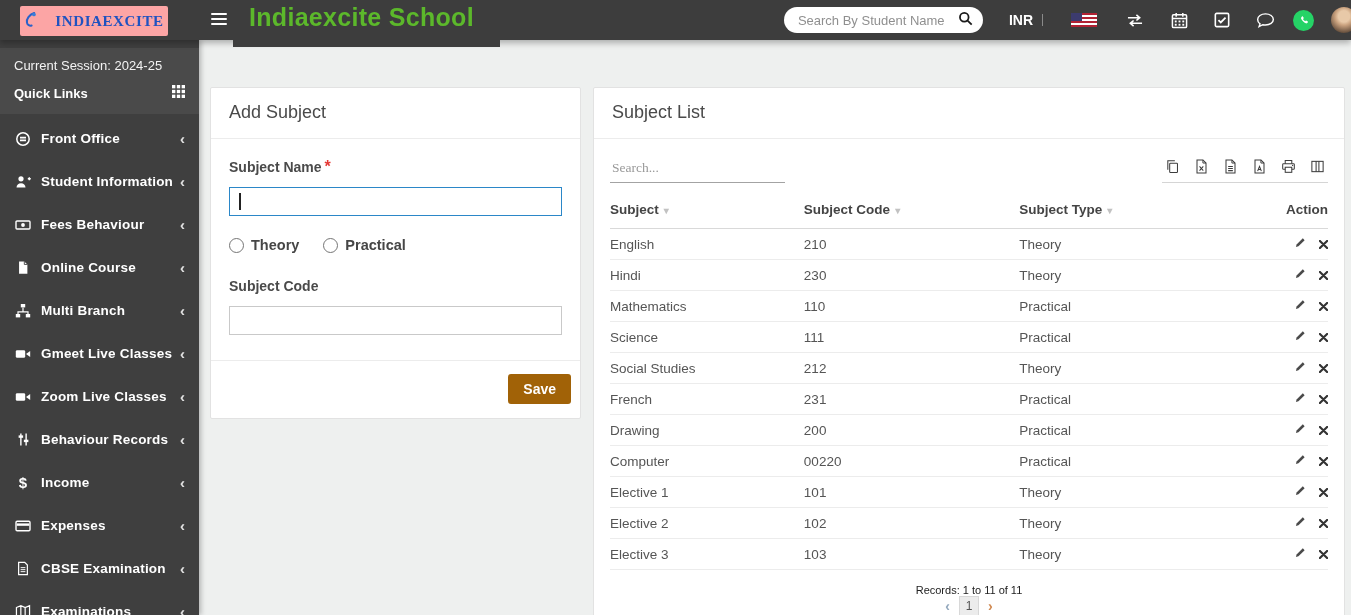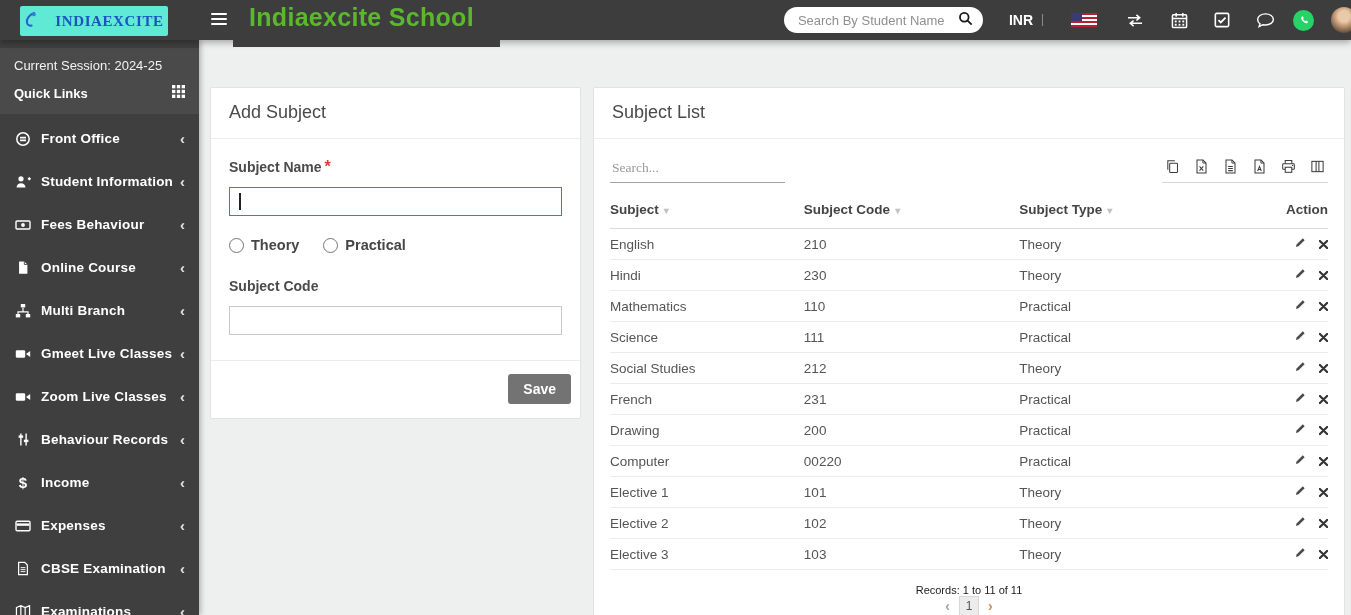--- a/index.html
+++ b/index.html
@@ -1,21 +1,21 @@
 <!DOCTYPE html>
 <html><head>
 <meta charset="utf-8">
 <style>
   * { margin:0; padding:0; box-sizing:border-box; }
   html,body { width:1351px; height:615px; overflow:hidden; font-family:"Liberation Sans", sans-serif; background:#eef0ef; }
   body { position:relative; }
 
   
   .header { position:absolute; left:0; top:0; width:1351px; height:40px; background:#3d3d3d; z-index:20; box-shadow:0 3px 6px rgba(0,0,0,.28); }
-  .logo-box { position:absolute; left:20px; top:6px; width:148px; height:30px; background:#5eead4; border-radius:2px; display:flex; align-items:center; justify-content:center; gap:18px; cursor:pointer; }
+  .logo-box { position:absolute; left:20px; top:6px; width:148px; height:30px; background:#fca5a5; border-radius:2px; display:flex; align-items:center; justify-content:center; gap:18px; cursor:pointer; }
   .logo-text { font-family:"Liberation Serif", serif; font-weight:bold; font-size:15px; letter-spacing:.6px; color:#1f52c0; }
   .hamburger { position:absolute; left:211px; top:13px; width:16px; cursor:pointer; }
   .hamburger i { display:block; height:2.4px; background:#fff; border-radius:1px; margin-bottom:2.6px; }
   .app-title { position:absolute; left:249px; top:3px; font-size:25px; font-weight:bold; color:#5cb82b; letter-spacing:.3px; }
   .title-tab { position:absolute; left:233px; top:40px; width:267px; height:7px; background:#3d3d3d; z-index:21; }
   .header-right { position:absolute; right:0; top:0; height:40px; display:flex; align-items:center; }
   .search-pill { background:#fff; border-radius:13px; height:26px; display:flex; align-items:center; padding:0 10px 0 14px; margin-right:26px; }
   .search-pill input { border:none; outline:none; width:160px; font-size:13px; color:#333; font-family:"Liberation Sans",sans-serif; }
   .search-pill input::placeholder { color:#8f8f8f; }
   .inr-wrap { display:flex; align-items:center; margin-right:28px; cursor:pointer; }
@@ -55,21 +55,21 @@
   .text-input { height:29px; border:1px solid #c9c9c9; width:100%; padding:0 9px; font-size:13px; color:#333; outline:none; font-family:"Liberation Sans",sans-serif; background:#fff; }
   .text-input.focused { border-color:#2b87c8; }
   .caret { position:absolute; left:10px; top:6px; width:1.5px; height:17px; background:#222; animation:blink 1.1s step-end infinite; }
   @keyframes blink { 0%,55% {opacity:1;} 56%,100% {opacity:0;} }
   .radio-row { margin-top:21px; display:flex; align-items:center; gap:24px; }
   .radio-opt { display:flex; align-items:center; gap:7px; cursor:pointer; }
   .radio-circle { width:15px; height:15px; border:1.6px solid #757575; border-radius:50%; background:#fff; }
   .radio-label { font-size:14.5px; font-weight:bold; color:#464646; }
   .sc-label { margin-top:24px; }
   .add-footer { border-top:1px solid #ececec; padding:13px 9px 14px; display:flex; justify-content:flex-end; }
-  .save-btn { background:#737373; color:#fff; font-weight:bold; font-size:14px; padding:7px 15px; border:none; border-radius:3px; cursor:pointer; font-family:"Liberation Sans",sans-serif; }
+  .save-btn { background:#a16207; color:#fff; font-weight:bold; font-size:14px; padding:7px 15px; border:none; border-radius:3px; cursor:pointer; font-family:"Liberation Sans",sans-serif; }
 
   
   .card-list { left:394px; top:15px; width:752px; }
   .list-toolbar { display:flex; justify-content:space-between; align-items:flex-end; padding:17px 16px 0; }
   .list-search input { border:none; border-bottom:1px solid #a3a3a3; width:175px; font-size:13.5px; padding:4px 2px 6px; outline:none; color:#737373; font-family:Liberation Serif, serif; }
   .list-search input::placeholder { color:#999; }
   .export-icons { display:flex; gap:14px; border-bottom:1px solid #d5d5d5; padding:0 3px 8px; }
   .exp-ic { cursor:pointer; display:flex; align-items:center; }
   table { width:calc(100% - 32px); margin:9px 16px 0; border-collapse:collapse; }
   th { text-align:left; font-size:13.5px; color:#444; font-weight:bold; padding:10px 0 11px; border-bottom:1px solid #d9d9d9; cursor:pointer; }

